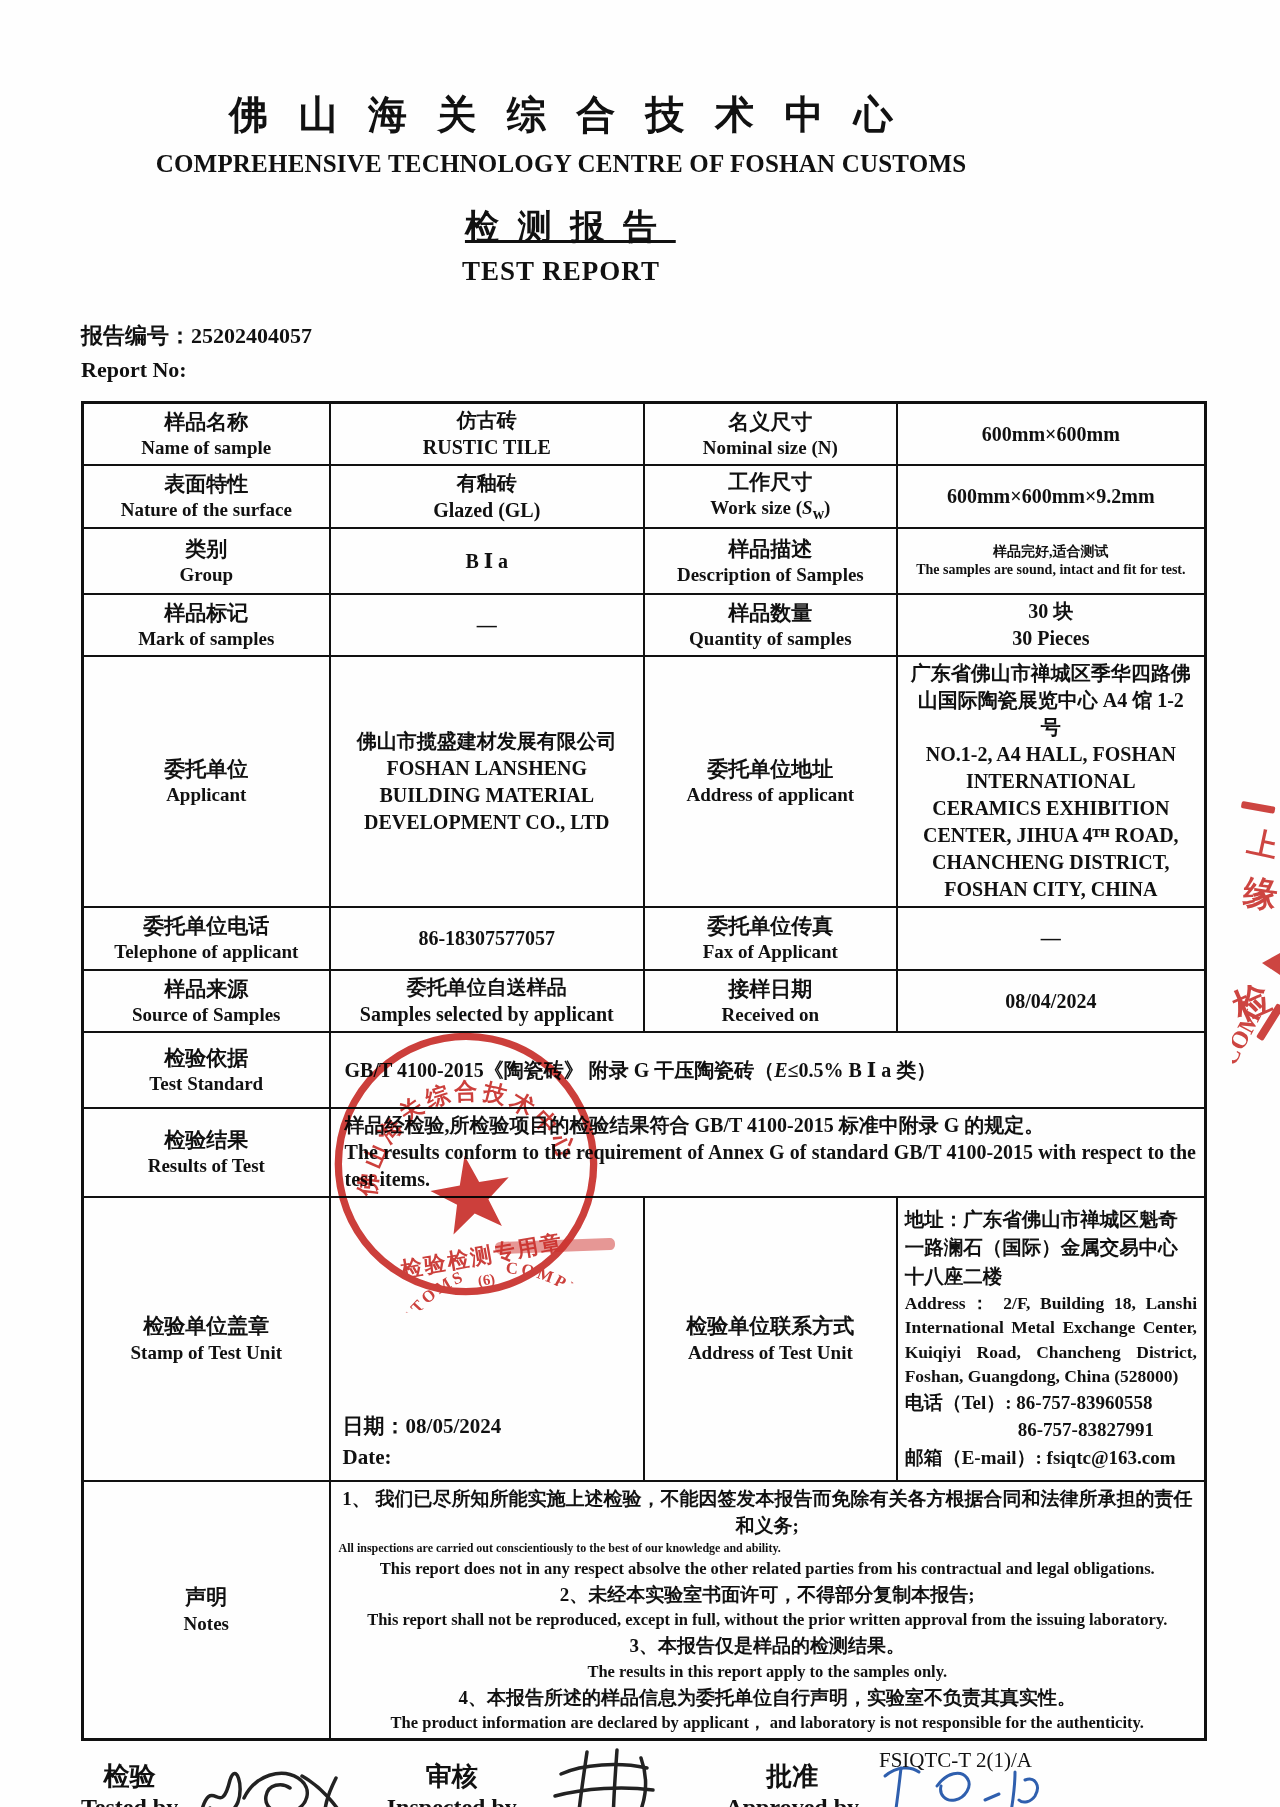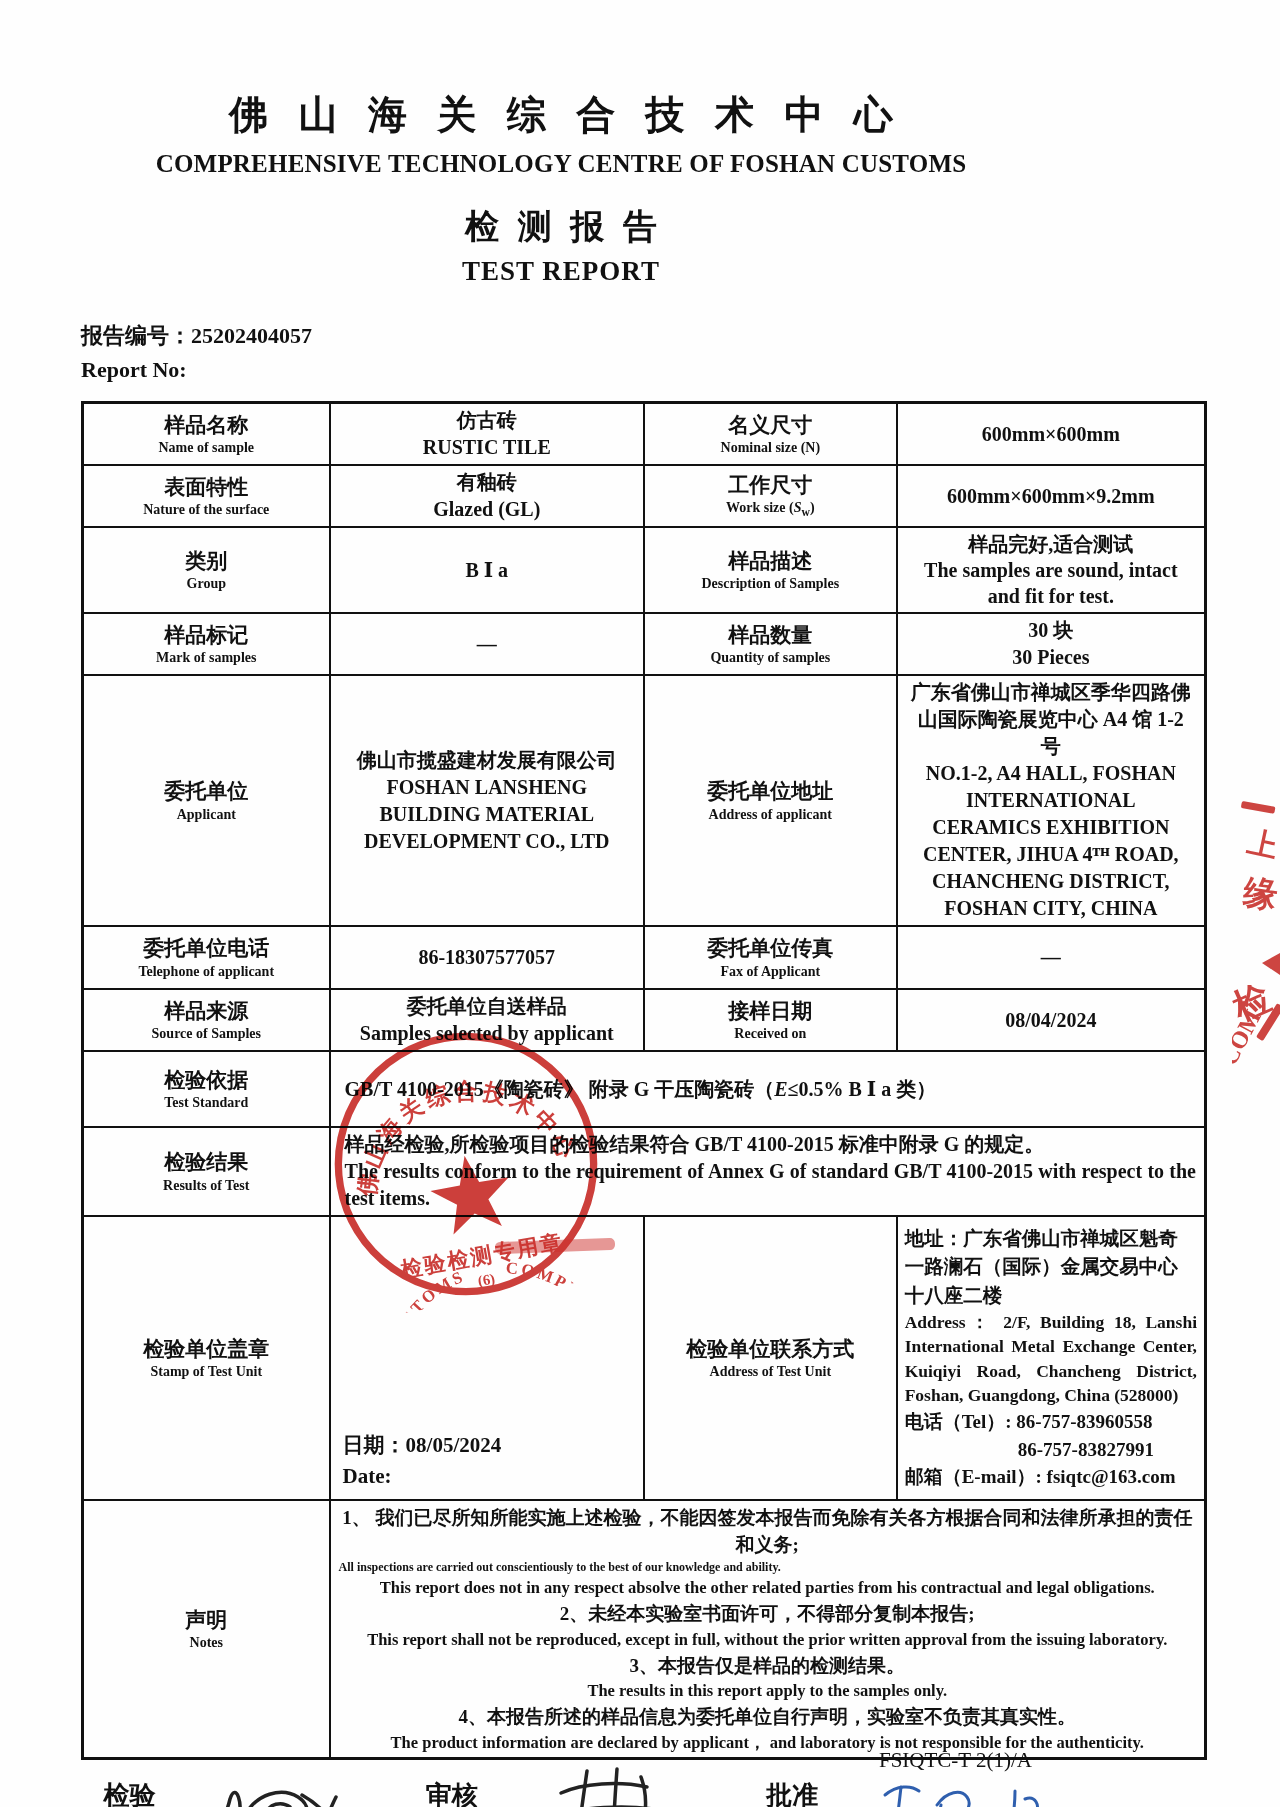--- a/index.html
+++ b/index.html
@@ -8,35 +8,35 @@
     background:#fefefe; color:#111;
     font-family:"Liberation Serif","DejaVu Serif",serif;
     font-weight:bold; position:relative; overflow:hidden;
   }
   .content { position:absolute; left:81px; top:0; width:1126px; }
 
   
   .hdr { width:960px; text-align:center; padding-top:88px; }
   .org-cn { font-size:39px; letter-spacing:.78em; margin-left:.78em; white-space:nowrap; }
   .org-en { font-size:25px; margin-top:8px; letter-spacing:.2px; }
-  .title-cn { font-size:34px; letter-spacing:.55em; margin-left:.55em; margin-top:26px; }
+  .title-cn { font-size:34px; letter-spacing:.55em; margin-left:.55em; margin-top:26px;text-decoration:underline; }
   .title-en { font-size:27px; margin-top:6px; letter-spacing:1px; }
 
   
   .meta { display:flex; justify-content:space-between; width:936px; margin-top:32px; }
   .meta .left div, .meta .right div { font-size:22px; line-height:1.55; }
   .meta .right { text-align:right; }
 
   
   table.rpt { border-collapse:collapse; width:1126px; margin-top:14px; border:3px solid #111; }
   table.rpt td { border:2px solid #111; text-align:center; vertical-align:middle; padding:3px 8px; }
   .lab-cn { font-size:21px; line-height:1.3; }
-  .lab-en { font-size:14px; line-height:1.25; }
+  .lab-en { font-size:19px; line-height:1.25; }
   .val    { font-size:20px; line-height:1.35; }
-  .val-sm { font-size:20px; line-height:1.3; }
+  .val-sm { font-size:14px; line-height:1.3; }
   .left-cell { text-align:left !important; padding-left:14px !important; }
   .just { text-align:justify; }
   td.notes-cell { text-align:left; padding:6px 12px 6px 14px; }
   .note-cn { font-size:19px; line-height:1.45; }
   .note-en { font-size:16.5px; line-height:1.45; }
   .note-en-j { font-size:12px; line-height:1.45; text-align:justify; }
 
   .stamp-cell { position:relative; }
   .stamp-date { position:absolute; left:12px; bottom:6px; text-align:left; font-size:21px; line-height:1.5; z-index:3; }
 

